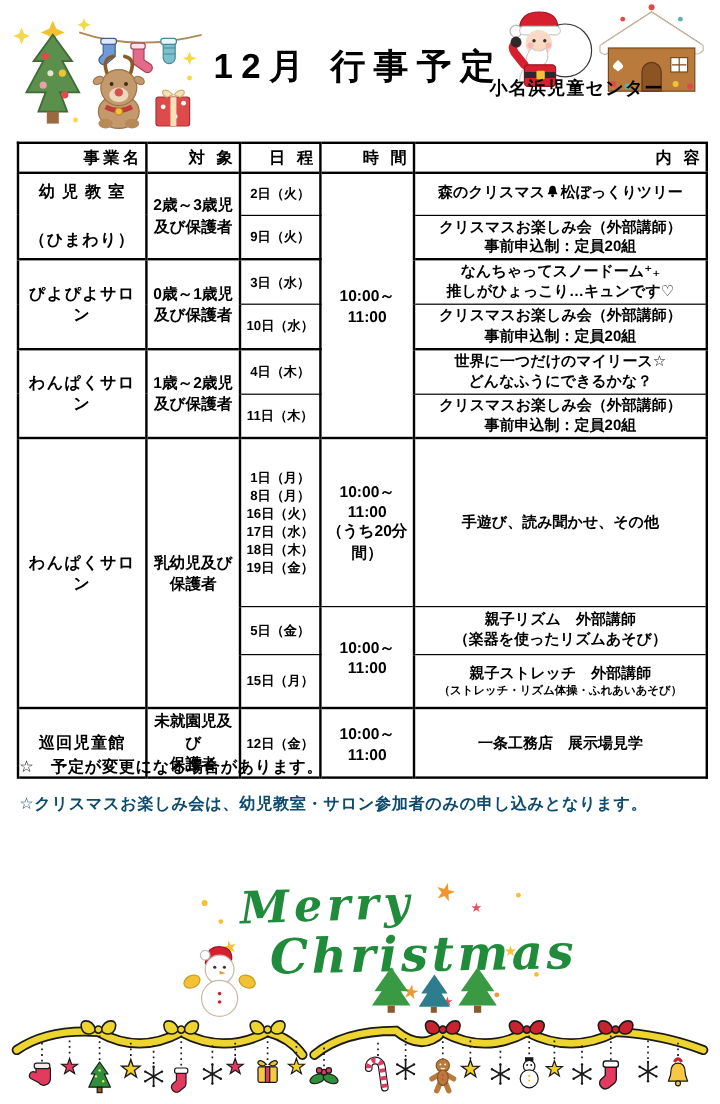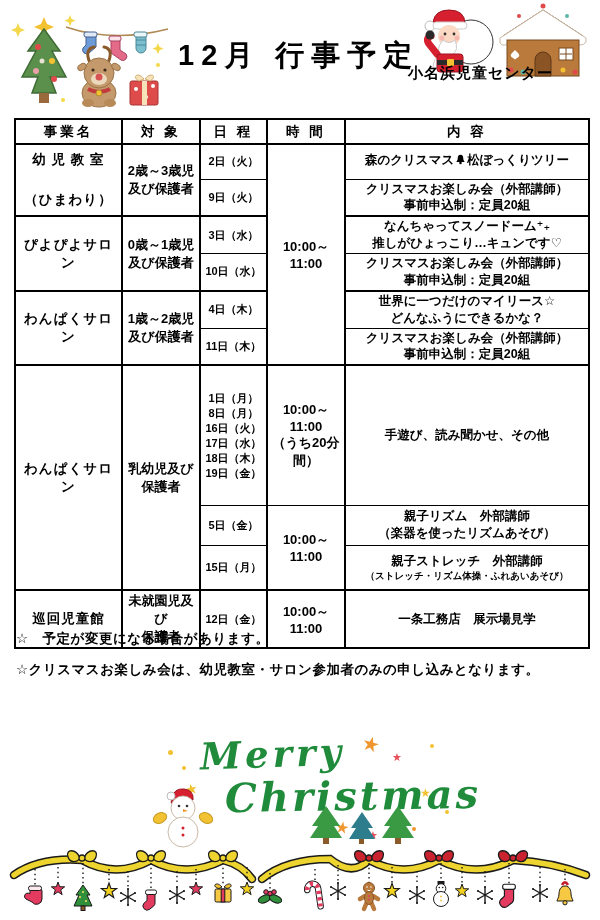--- a/index.html
+++ b/index.html
@@ -23,42 +23,42 @@
     position:absolute;left:14px;top:118px;width:574px;
     border-collapse:collapse;table-layout:fixed;
     border:2.5px solid #000;
     font-weight:bold;text-align:center;
   }
   table.sched td,table.sched th{
     border-left:2px solid #000;border-top:1px solid #000;
     padding:1px 2px;vertical-align:middle;overflow:hidden;
   }
   table.sched tr.major td,table.sched tr.major th{border-top:2px solid #000;}
-  th{font-size:13.5px;letter-spacing:3px;}
+  th{font-size:13.5px;letter-spacing:3px;text-align:right;}
   .cell-name{font-size:13.5px;letter-spacing:1px;}
   .cell-target{font-size:13px;}
   .cell-date{font-size:11px;}
   .cell-time{font-size:13px;}
   .cell-event{font-size:12.5px;line-height:1.35;text-align:center;}
   .pre{white-space:pre-line;}
   .name2gap{display:block;margin-top:22px;}
   .smalltxt{font-size:9.5px;display:block;}
   .bell-ic{display:inline-block;vertical-align:-2px;margin:0 1px;}
   tr.h-head{height:25px;}
   tr.r-a{height:35px;}
   tr.r-b{height:30px;}
   tr.r-c{height:35px;}
   tr.r-big{height:140px;}
   tr.r-m{height:40px;}
   tr.r-n{height:45px;}
   tr.r-last{height:43px;}
   
   .notes{position:absolute;left:16px;top:630px;width:572px;font-weight:bold;font-size:13.5px;}
   .note{margin-bottom:13px;letter-spacing:0.5px;}
-  .note.red{color:#000000;}
+  .note.red{color:#0c4a6e;}
   .note.indent{padding-left:30px;margin-top:-3px;}
   
   .merry-wrap{position:absolute;left:130px;top:732px;width:350px;height:120px;}
   .merry1,.merry2{
     position:absolute;color:#1f8b3b;font-family:"DejaVu Serif",serif;
     font-style:italic;font-weight:bold;white-space:nowrap;
   }
   .merry1{left:70px;top:0px;font-size:37px;transform:rotate(-2deg);letter-spacing:4px;}
   .merry2{left:95px;top:40px;font-size:40px;transform:rotate(-1deg);letter-spacing:3px;}
   .spark{position:absolute;line-height:1;}

